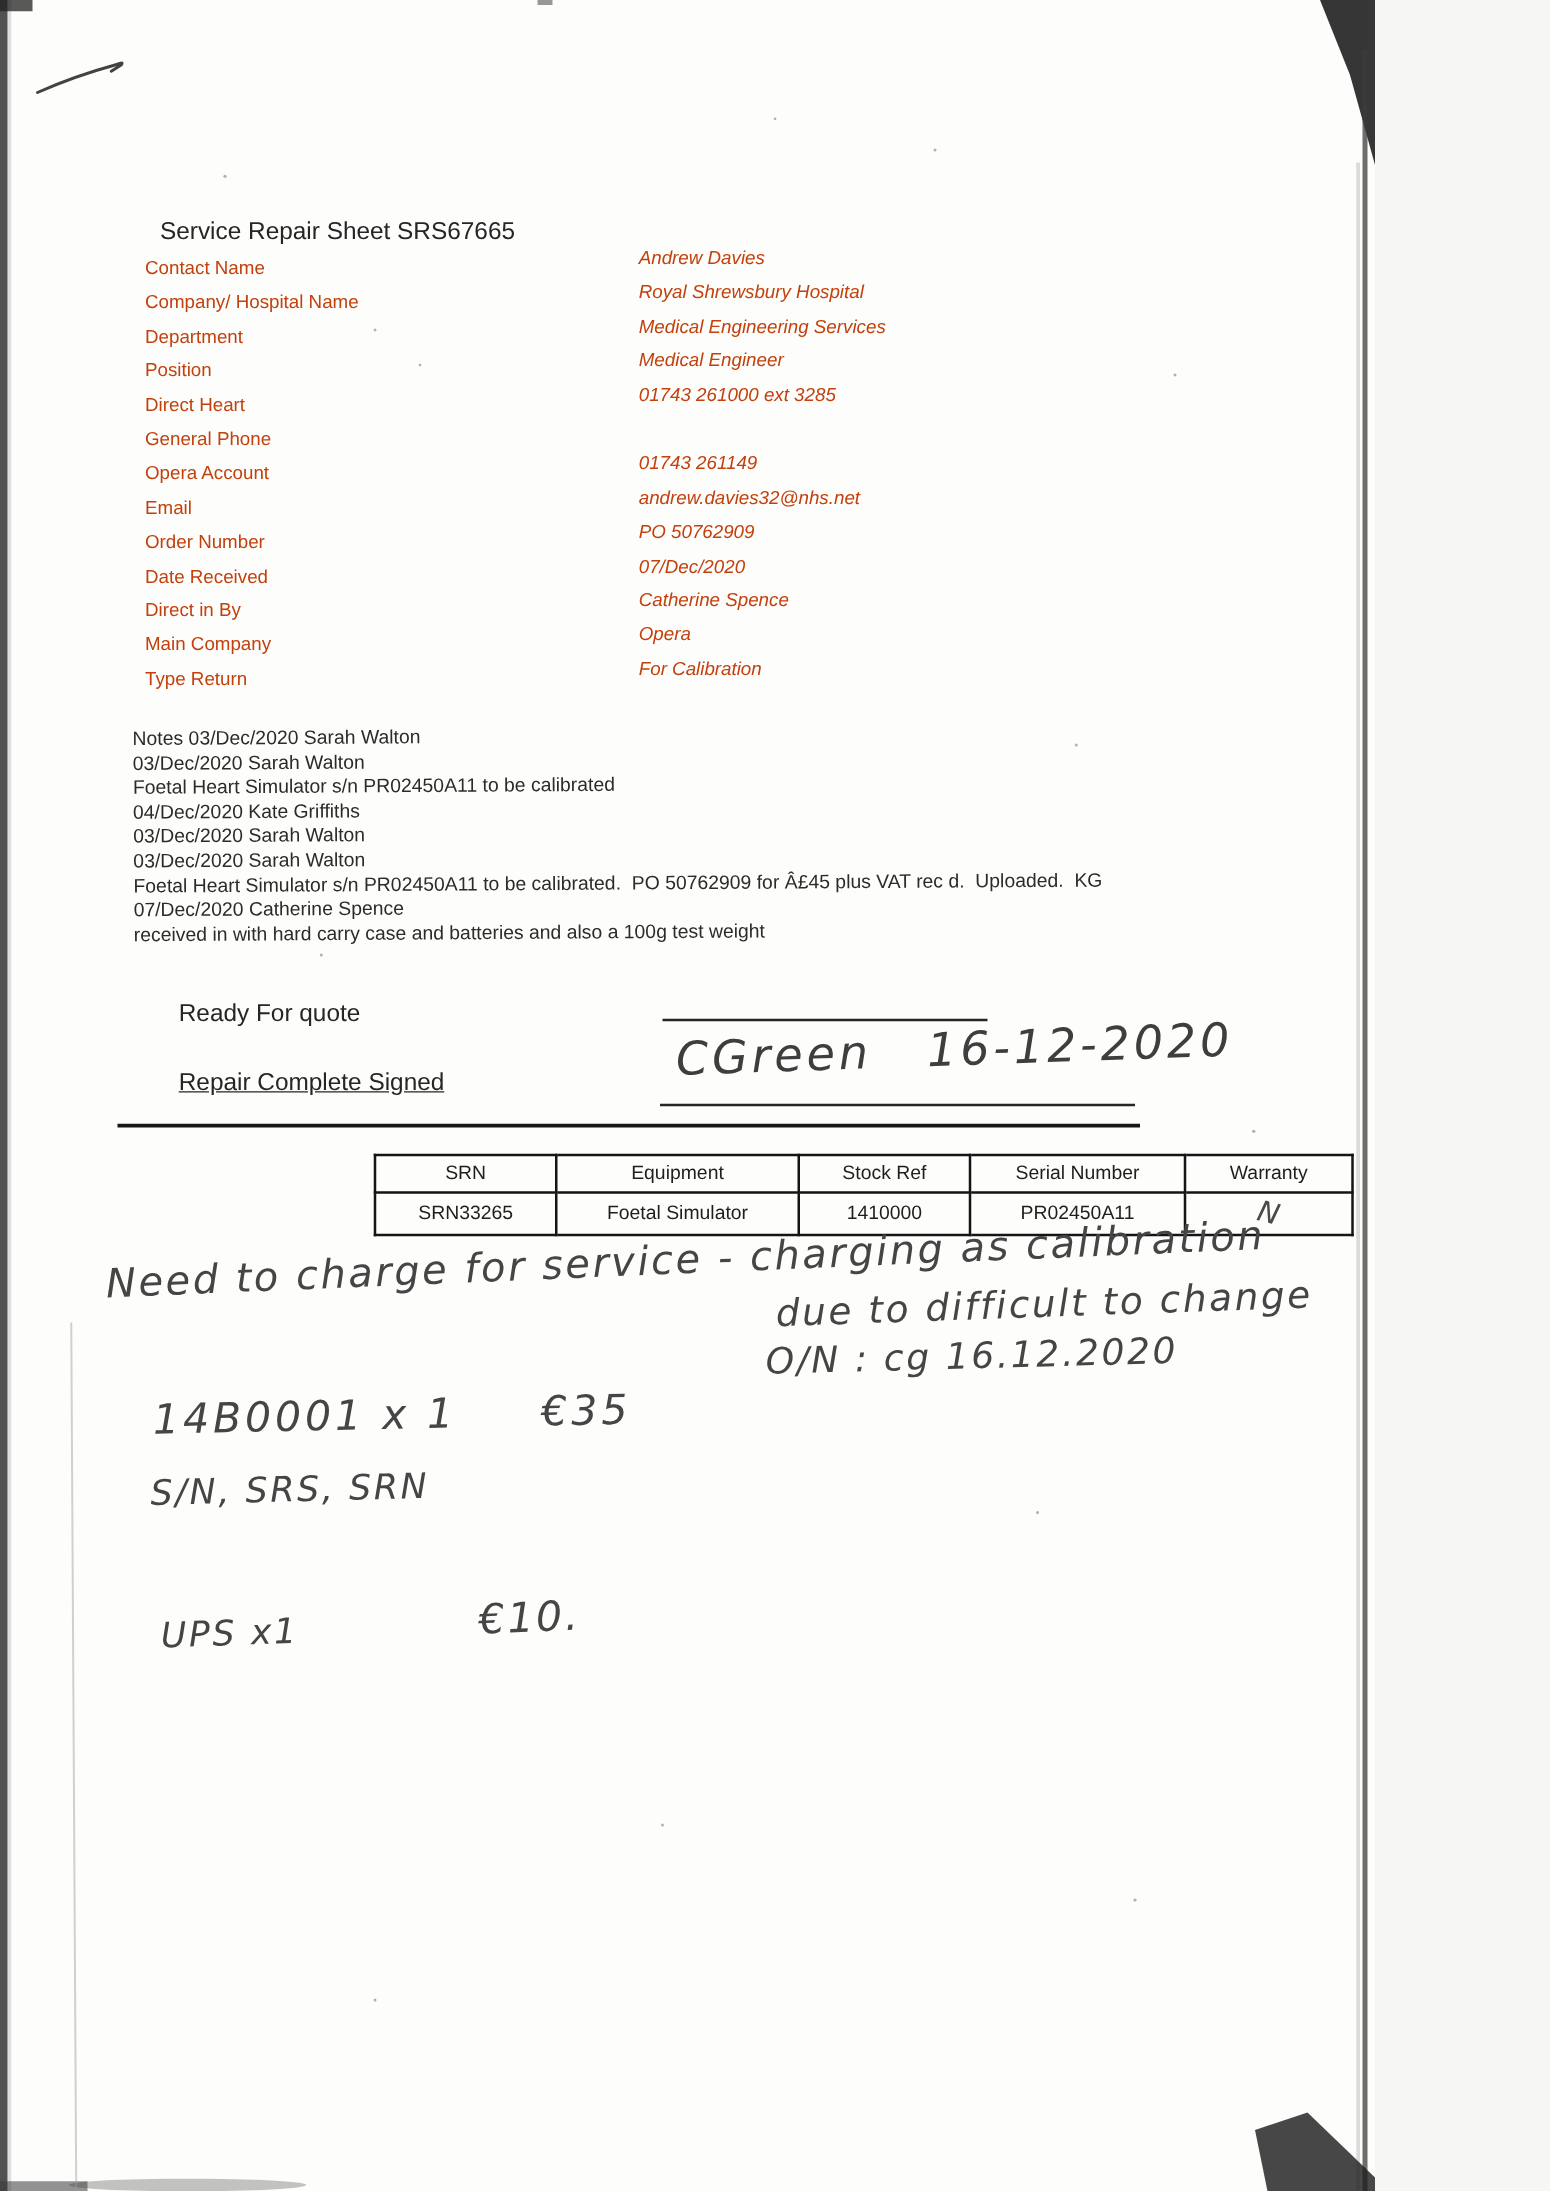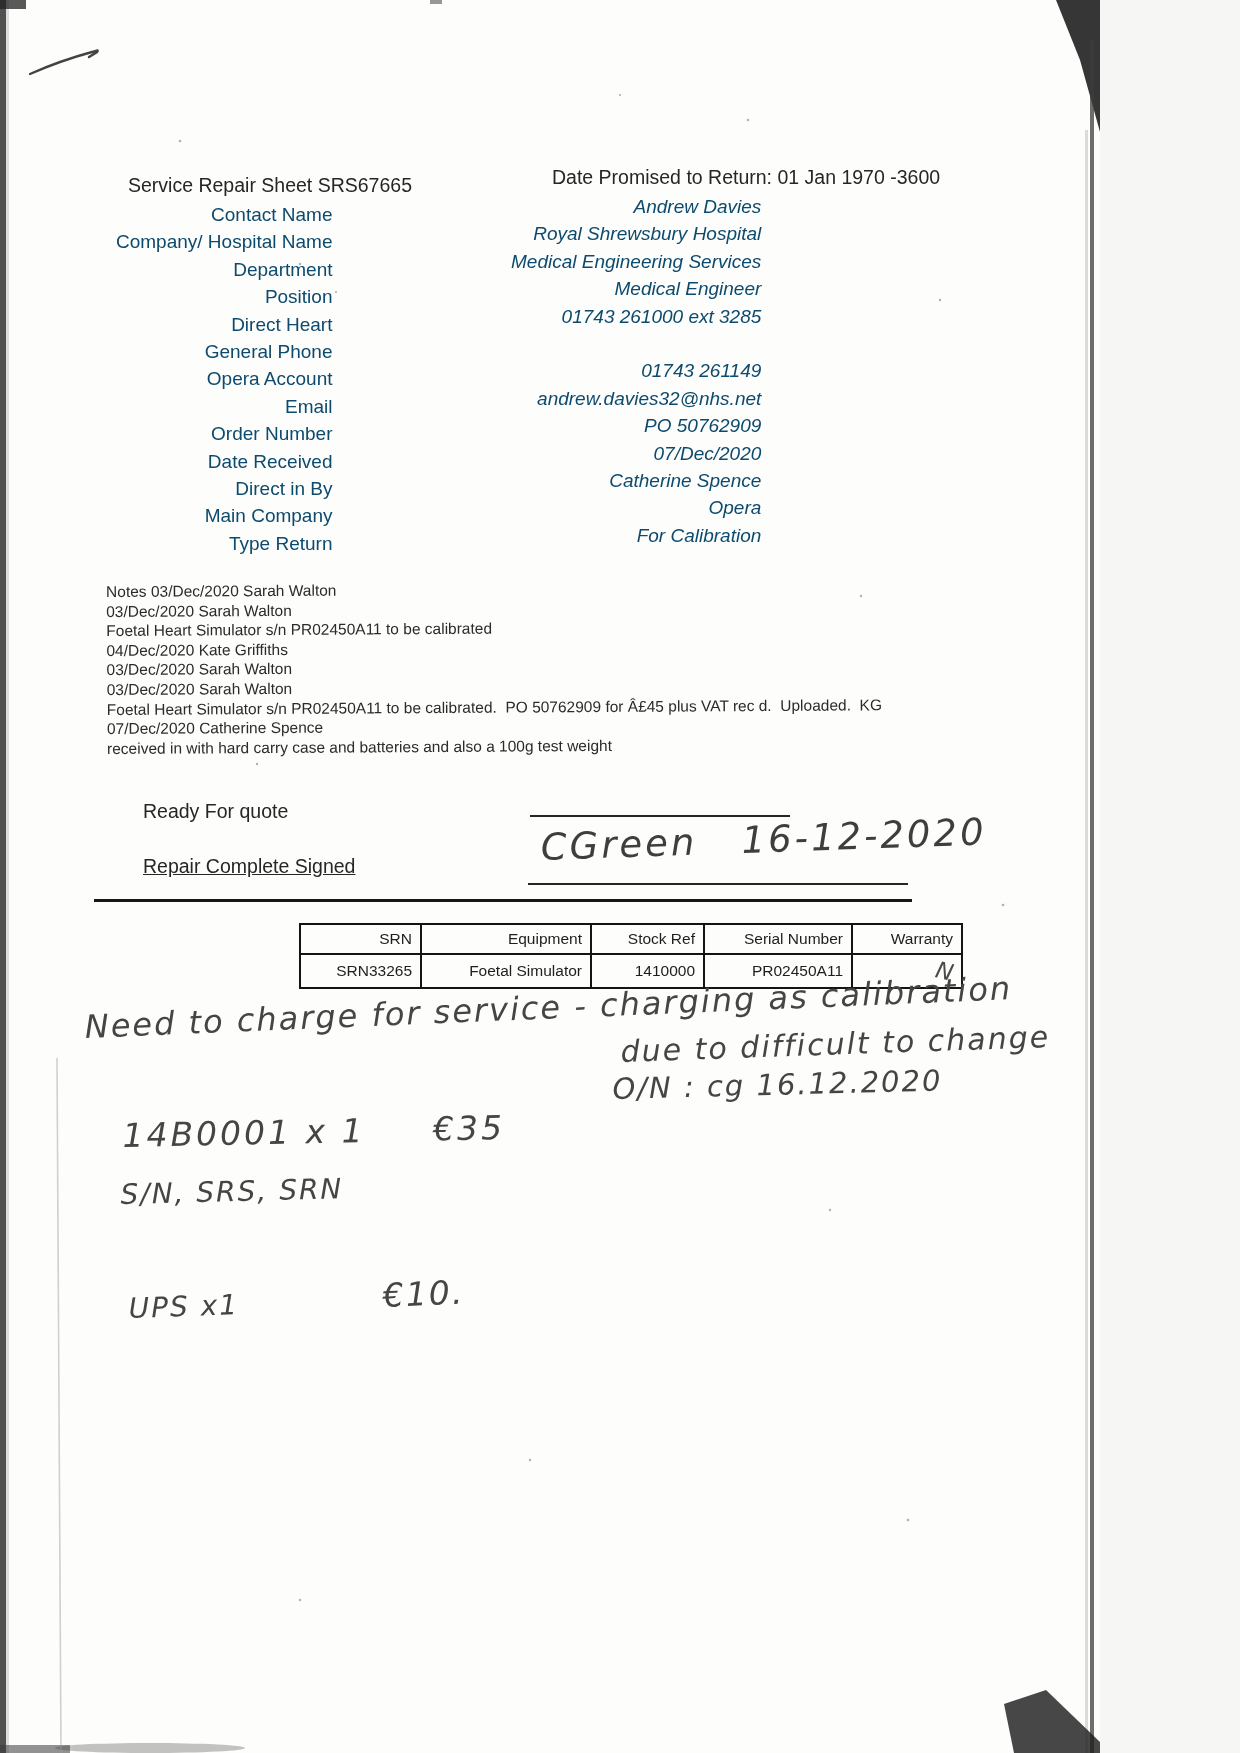--- a/index.html
+++ b/index.html
@@ -15,21 +15,21 @@
   .page{
     position:absolute;left:0;top:0;width:1240px;height:1753px;
     background:#fdfdfc;
   }
   .outside-right{
     position:absolute;left:1100px;top:0;width:140px;height:1753px;
     background:#f6f6f4;
   }
   .typed{position:absolute;white-space:pre;color:#262626;}
   .t19{font-size:19.5px;margin-left:12px;}
-  .col{position:absolute;font-size:19px;color:#0c4a6e;text-align:right;}
+  .col{position:absolute;font-size:15px;color:#c2410c;}
   .col .ln{height:27.4px;line-height:27.4px;white-space:pre;}
   #label-col{left:116px;top:201px;}
   #value-col{left:511px;top:193px;font-style:italic;}
   #doc-title{left:116px;top:174px;}
   #date-promised{left:540px;top:166px;}
   #notes-block{
     position:absolute;left:106px;top:582px;
     font-size:15.5px;color:#2b2b2b;
     transform:rotate(-0.35deg);transform-origin:left top;
   }
@@ -58,22 +58,22 @@
   #hw6{left:128px;top:1292px;font-size:28px;transform:rotate(-2deg);}
   #hw7{left:382px;top:1276px;font-size:33px;transform:rotate(-2.5deg);}
   table.equip{
     position:absolute;left:299px;top:923px;
     border-collapse:collapse;
     font-size:15.5px;color:#1e1e1e;
     table-layout:fixed;
   }
   table.equip th, table.equip td{
     border:2px solid #141414;
-    padding:2px 8px;
-    text-align:right;
+    padding:2px 20px;
+    text-align:center;
     font-weight:normal;
     white-space:nowrap;
     overflow:hidden;
   }
   table.equip th{height:24px;}
   table.equip td{height:28px;}
   td.ctr, th.ctr{text-align:center;margin-top:16px;}
   td.warr{
     font-family:"DejaVu Sans", sans-serif;
     font-style:italic;color:#4a4a4a;
@@ -83,21 +83,20 @@
   svg.artifacts{position:absolute;left:0;top:0;pointer-events:none;}
 </style>
 </head>
 <body>
 
 <div class="page">
 
   <div class="outside-right"></div>
 
   <div class="typed t19" id="doc-title">Service Repair Sheet SRS67665</div>
-  <div class="typed t19" id="date-promised">Date Promised to Return: 01 Jan 1970 -3600</div>
 
   <div class="col" id="label-col">
     <div class="ln">Contact Name</div>
     <div class="ln">Company/ Hospital Name</div>
     <div class="ln">Department</div>
     <div class="ln">Position</div>
     <div class="ln">Direct Heart</div>
     <div class="ln">General Phone</div>
     <div class="ln">Opera Account</div>
     <div class="ln">Email</div>

